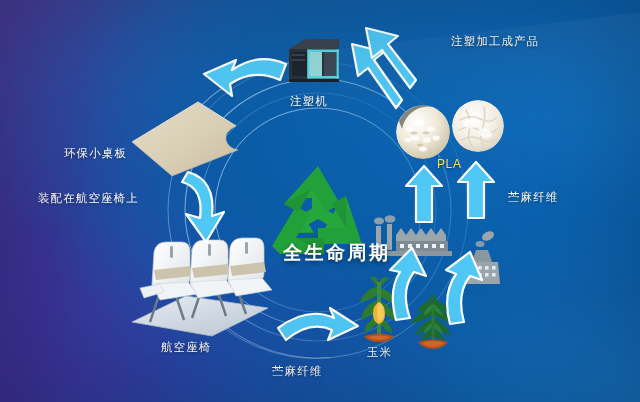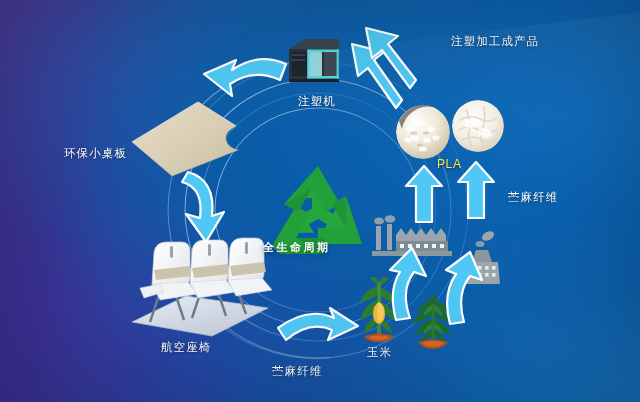--- a/index.html
+++ b/index.html
@@ -28,22 +28,22 @@
   .vig{position:absolute;inset:0;box-shadow:inset 0 0 120px rgba(0,0,0,0.22);}
 
   
   .rings{position:absolute;left:0;top:0;width:640px;height:402px;}
 
   
   .lbl{position:absolute;color:#ffffff;white-space:nowrap;
        font-size:11.5px;letter-spacing:1.1px;
        text-shadow:0 1px 3px rgba(0,0,0,.45);}
   .center-title{position:absolute;color:#fff;white-space:nowrap;
-       font-size:11px;font-weight:bold;letter-spacing:2.5px;
-       text-shadow:0 2px 5px rgba(0,0,0,.5);}
+       font-size:19px;font-weight:bold;letter-spacing:2.5px;
+       text-shadow:0 2px 5px rgba(0,0,0,.5);padding-left:20px;}
   .pla{position:absolute;color:#fde047;font-size:12px;letter-spacing:.6px;
        text-shadow:0 1px 3px rgba(0,0,0,.45);}
 
   
   .art{position:absolute;}
   .circ{position:absolute;border-radius:50%;overflow:hidden;}
 </style>
 </head>
 <body>
 
@@ -346,25 +346,26 @@
 
   <svg class="art" style="left:198px;top:54px;width:94px;height:52px;" viewBox="0 0 94 52">
     <path d="M88 10 Q60 -2 34 16 L38 6 L6 20 L34 42 L32 30 Q56 14 82 26 Z" fill="#4fc8f5" stroke="#ffffff" stroke-width="2.2" stroke-linejoin="round"></path>
   </svg>
 
   <svg class="art" style="left:178px;top:168px;width:56px;height:76px;" viewBox="0 0 56 76">
     <path d="M10 4 Q38 12 34 48 L46 44 L28 74 L8 46 L22 50 Q26 20 4 14 Z" fill="#4fc8f5" stroke="#ffffff" stroke-width="2.2" stroke-linejoin="round"></path>
   </svg>
 
   <div class="lbl" style="left:64px;top:146px;">环保小桌板</div>
+  <div class="lbl" style="left:38px;top:191px;">装配在航空座椅上</div>
   <div class="lbl" style="left:161px;top:340px;">航空座椅</div>
   <div class="lbl" style="left:272px;top:364px;">苎麻纤维</div>
   <div class="lbl" style="left:367px;top:345px;">玉米</div>
   <div class="lbl" style="left:418px;top:384px;margin-top:40px;">苎麻</div>
   <div class="lbl" style="left:508px;top:146px;margin-top:44px;">苎麻纤维</div>
   <div class="pla" style="left:437px;top:157px;">PLA</div>
   <div class="lbl" style="left:405px;top:34px;margin-left:46px;">注塑加工成产品</div>
-  <div class="lbl" style="left:298px;top:94px;">注塑机</div>
+  <div class="lbl" style="left:290px;top:94px;">注塑机</div>
 
   <div class="center-title" style="left:263px;top:240px;">全生命周期</div>
 
   <div class="vig"></div>
 </div>
 
 </body></html>

